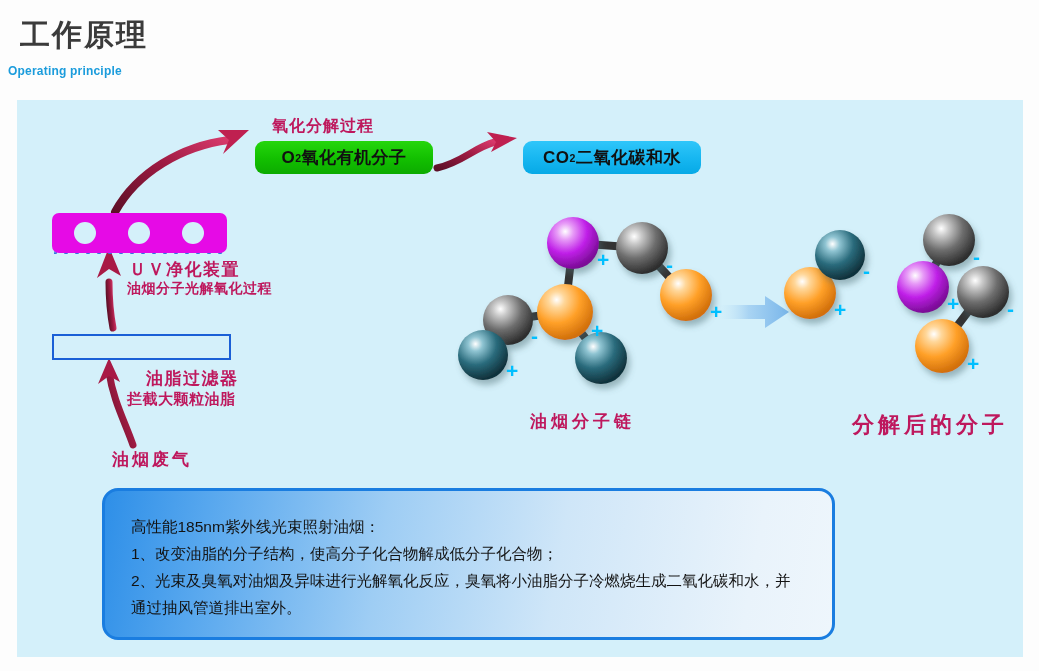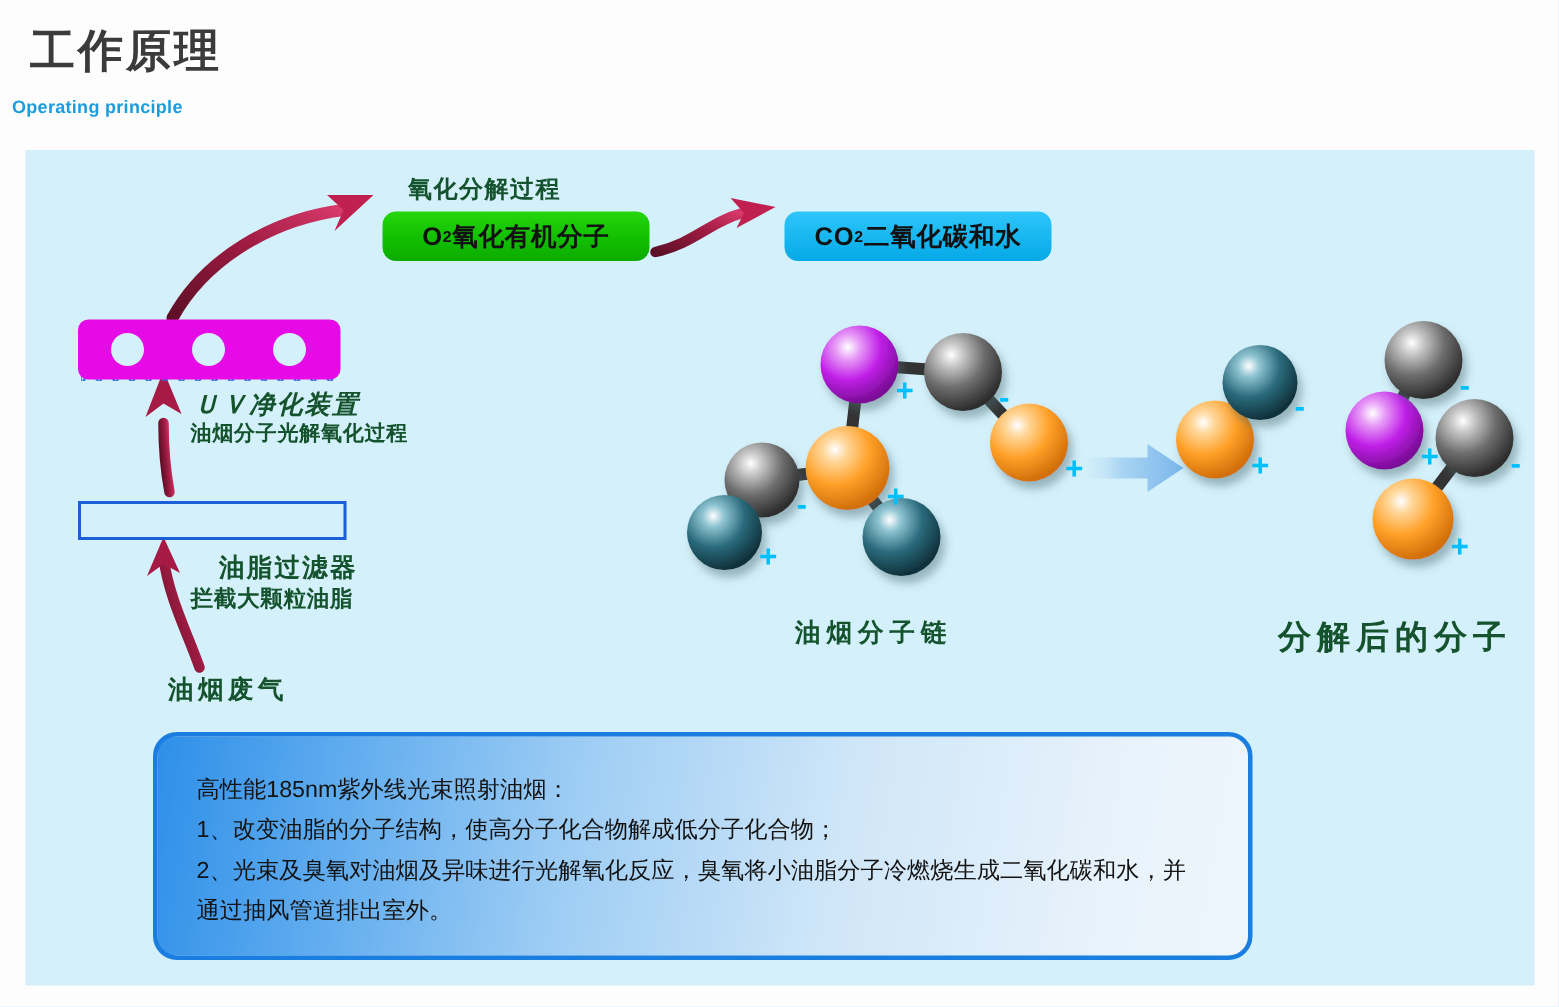--- a/index.html
+++ b/index.html
@@ -18,21 +18,21 @@
   #page-subtitle{
     font-size:12px;font-weight:bold;color:#1b9cdc;
     letter-spacing:.2px;margin:6px 0 0 0;
   }
   
   #panel{
     position:absolute;left:17px;top:100px;
     width:1006px;height:557px;
     background:#d4f0fa;
   }
-  .lbl{position:absolute;color:#14532d;font-weight:bold;white-space:nowrap;}
+  .lbl{position:absolute;color:#be185d;font-weight:bold;white-space:nowrap;}
   
   #oxidation-caption{left:255px;top:16px;font-size:16px;letter-spacing:1px;}
   .pbox{
     position:absolute;border-radius:9px;display:flex;
     align-items:center;justify-content:center;
     font-weight:bold;color:#111;white-space:nowrap;
   }
   #green-box{
     left:238px;top:41px;width:178px;height:33px;
     background:linear-gradient(180deg,#25d60c 0%,#12bf00 55%,#0cab00 100%);
@@ -46,21 +46,21 @@
   .sub{font-size:.62em;vertical-align:sub;}
   
   #uv-device{
     position:absolute;left:35px;top:113px;width:175px;height:40px;
     background:#e60ae6;border-radius:7px;
   }
   .uv-hole{
     position:absolute;top:9px;width:22px;height:22px;border-radius:50%;
     background:#d4f0fa;
   }
-  #uv-label{left:112px;top:158px;font-size:17px;letter-spacing:1.5px;font-style:italic;}
+  #uv-label{left:112px;top:158px;font-size:17px;letter-spacing:1.5px;}
   #uv-sublabel{left:110px;top:180px;font-size:14px;letter-spacing:.5px;}
   
   #grease-filter{
     position:absolute;left:35px;top:234px;width:175px;height:22px;
     border:2px solid #1a5fd6;background:#d4f0fa;overflow:hidden;
   }
   #filter-label{left:112px;top:267px;font-size:17px;letter-spacing:1.5px;margin-left:17px;}
   #filter-sublabel{left:110px;top:290px;font-size:15px;letter-spacing:.5px;text-align:center;}
   #exhaust-label{left:95px;top:348px;font-size:17px;letter-spacing:3px;}
   

